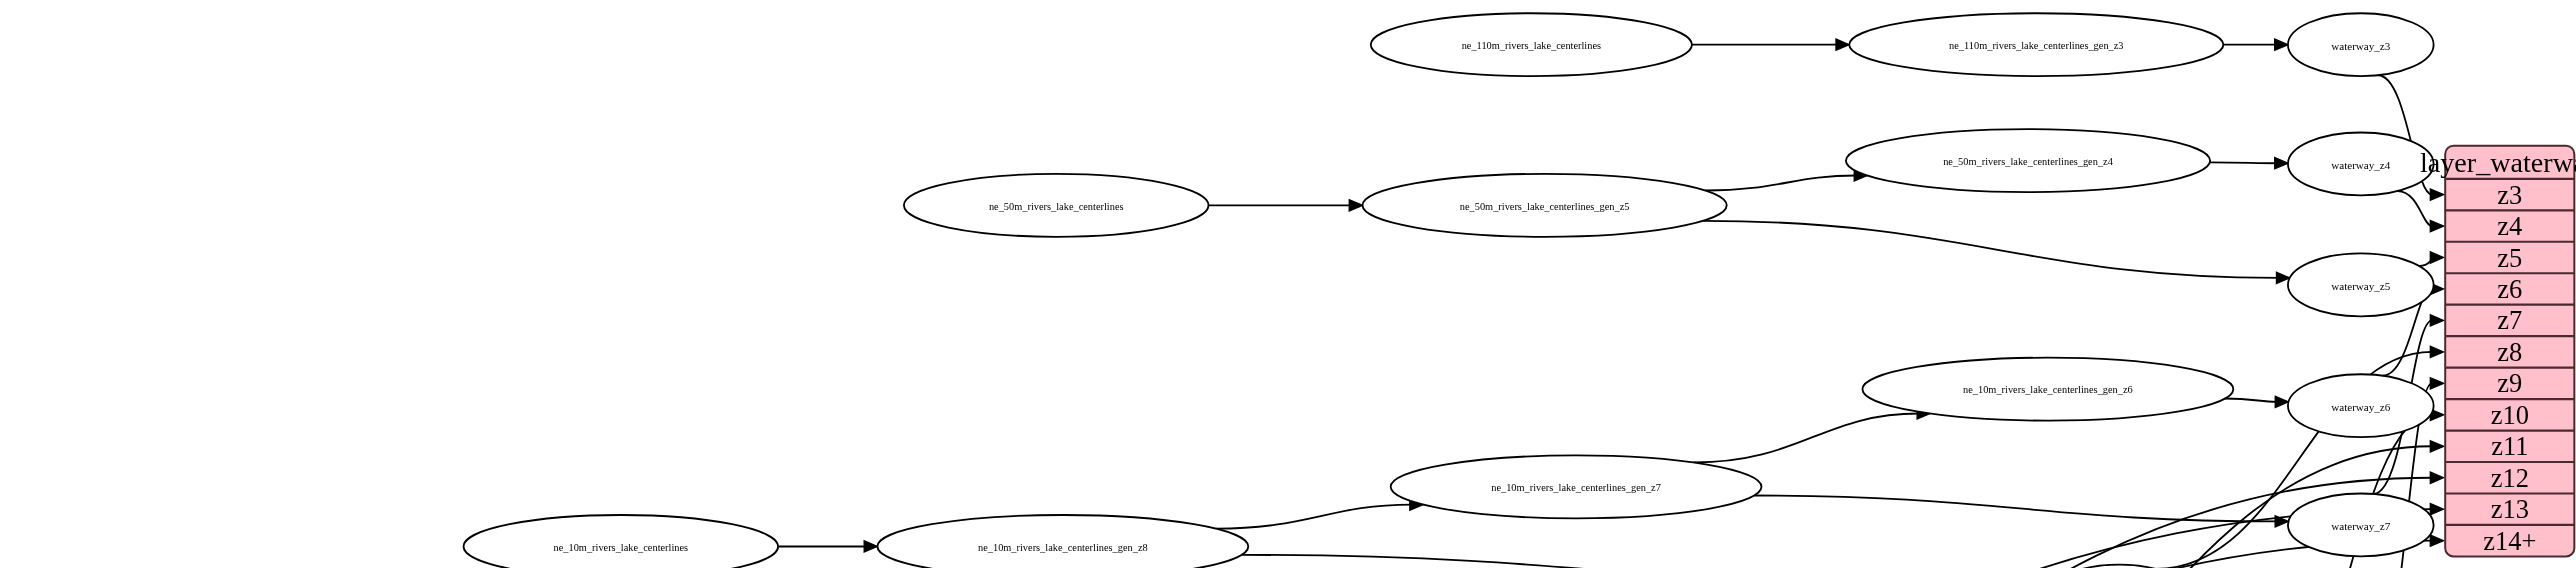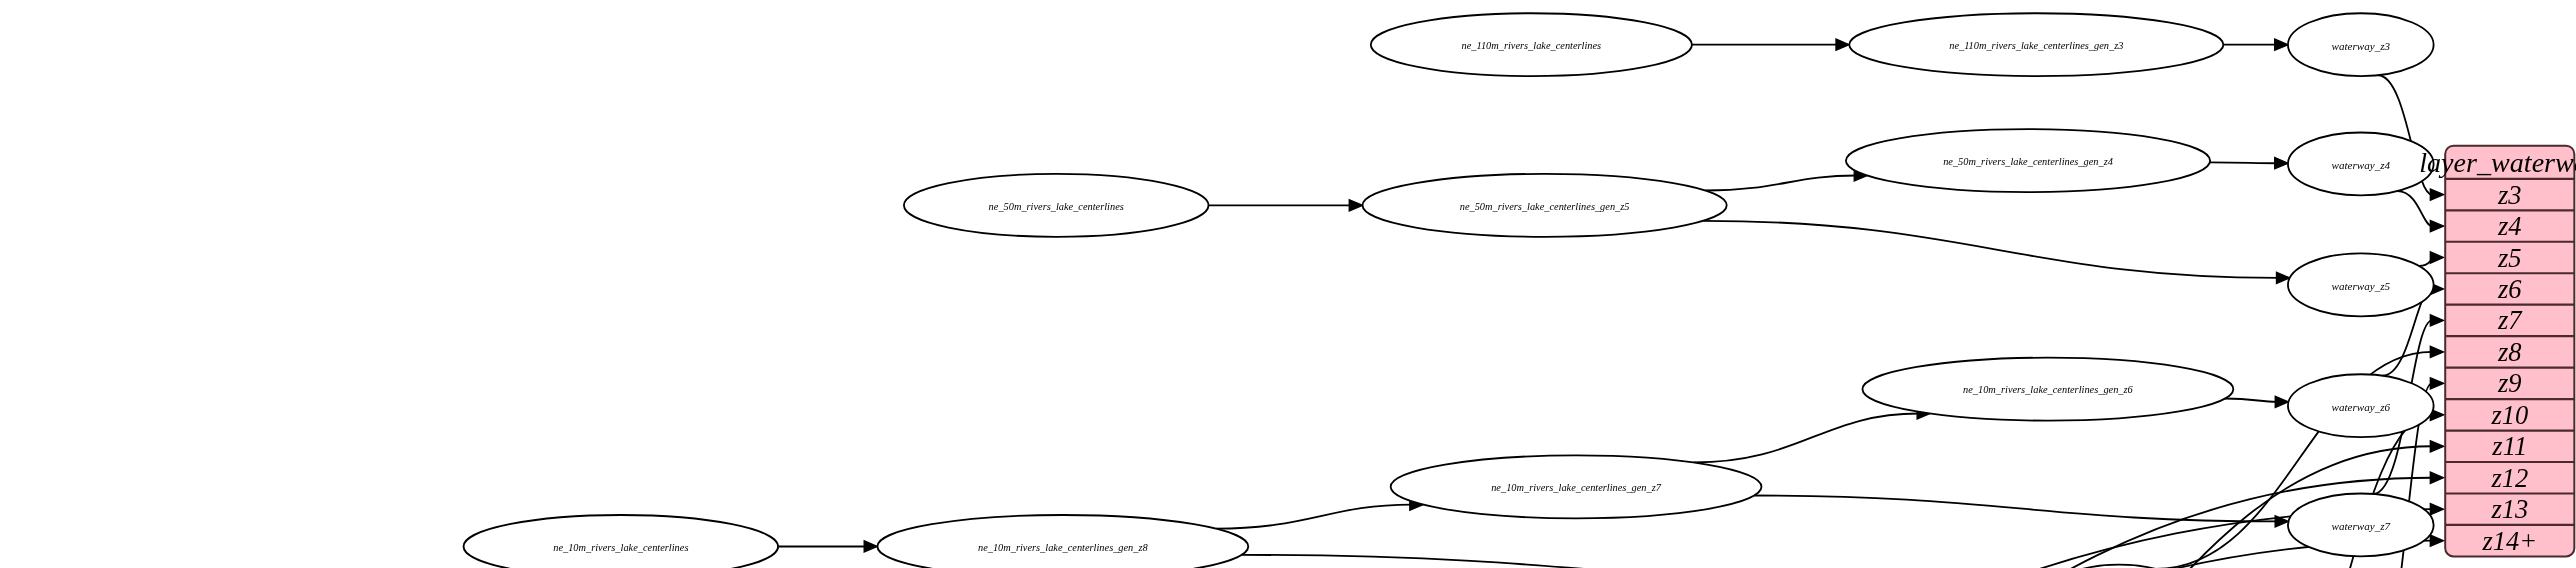--- a/index.html
+++ b/index.html
@@ -10,21 +10,20 @@
   body {
     font-family: "Liberation Serif", serif;
     width: 2576px;
     height: 568px;
     overflow: hidden;
   }
   #graph-root {
     position: relative;
     width: 2576px;
     height: 568px;
-    font-style: italic;
   }
   svg#graph-canvas {
     position: absolute;
     top: 0;
     left: 0;
     width: 2576px;
     height: 568px;
     display: block;
   }
   .node-ellipse {

